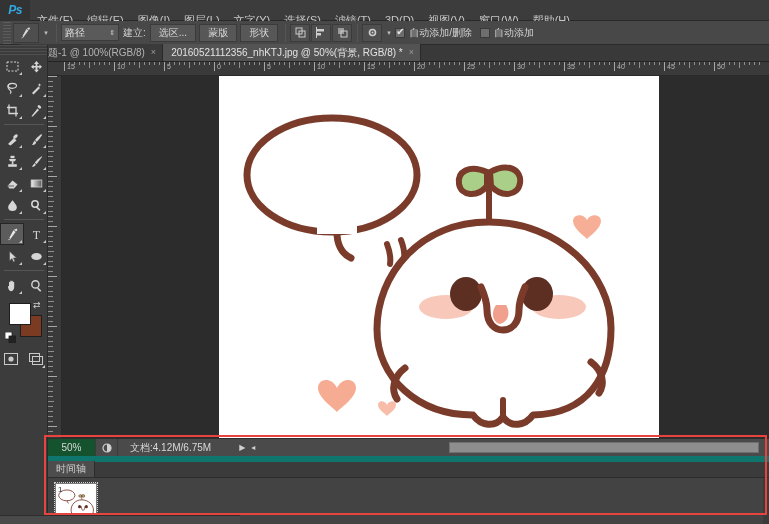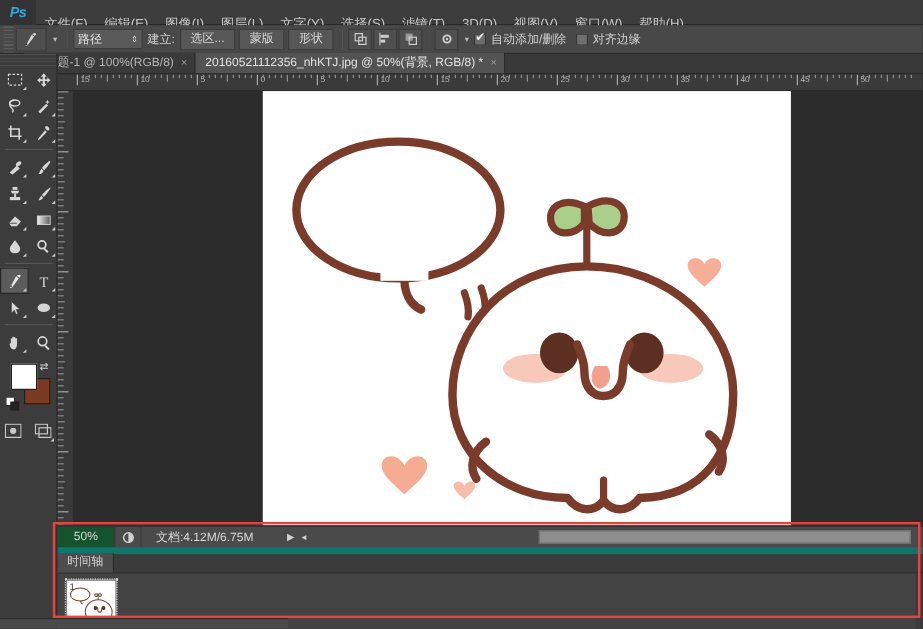--- a/index.html
+++ b/index.html
@@ -305,21 +305,21 @@
     </div>
     <div class="opt-caret">▾</div>
 
     <div class="opt-check">
       <span class="chk on"></span>
       <span>自动添加/删除</span>
     </div>
 
     <div class="opt-check">
       <span class="chk"></span>
-      <span>对齐边缘</span>
+      <span>自动添加</span>
     </div>
   </div>
 
   <div class="tabbar">
     <div class="tabbar-grip">◀◀</div>
     <div style="width:8px"></div>
     <div class="doc-tab">
       <span>未标题-1 @ 100%(RGB/8)</span>
       <span class="x">×</span>
     </div>

